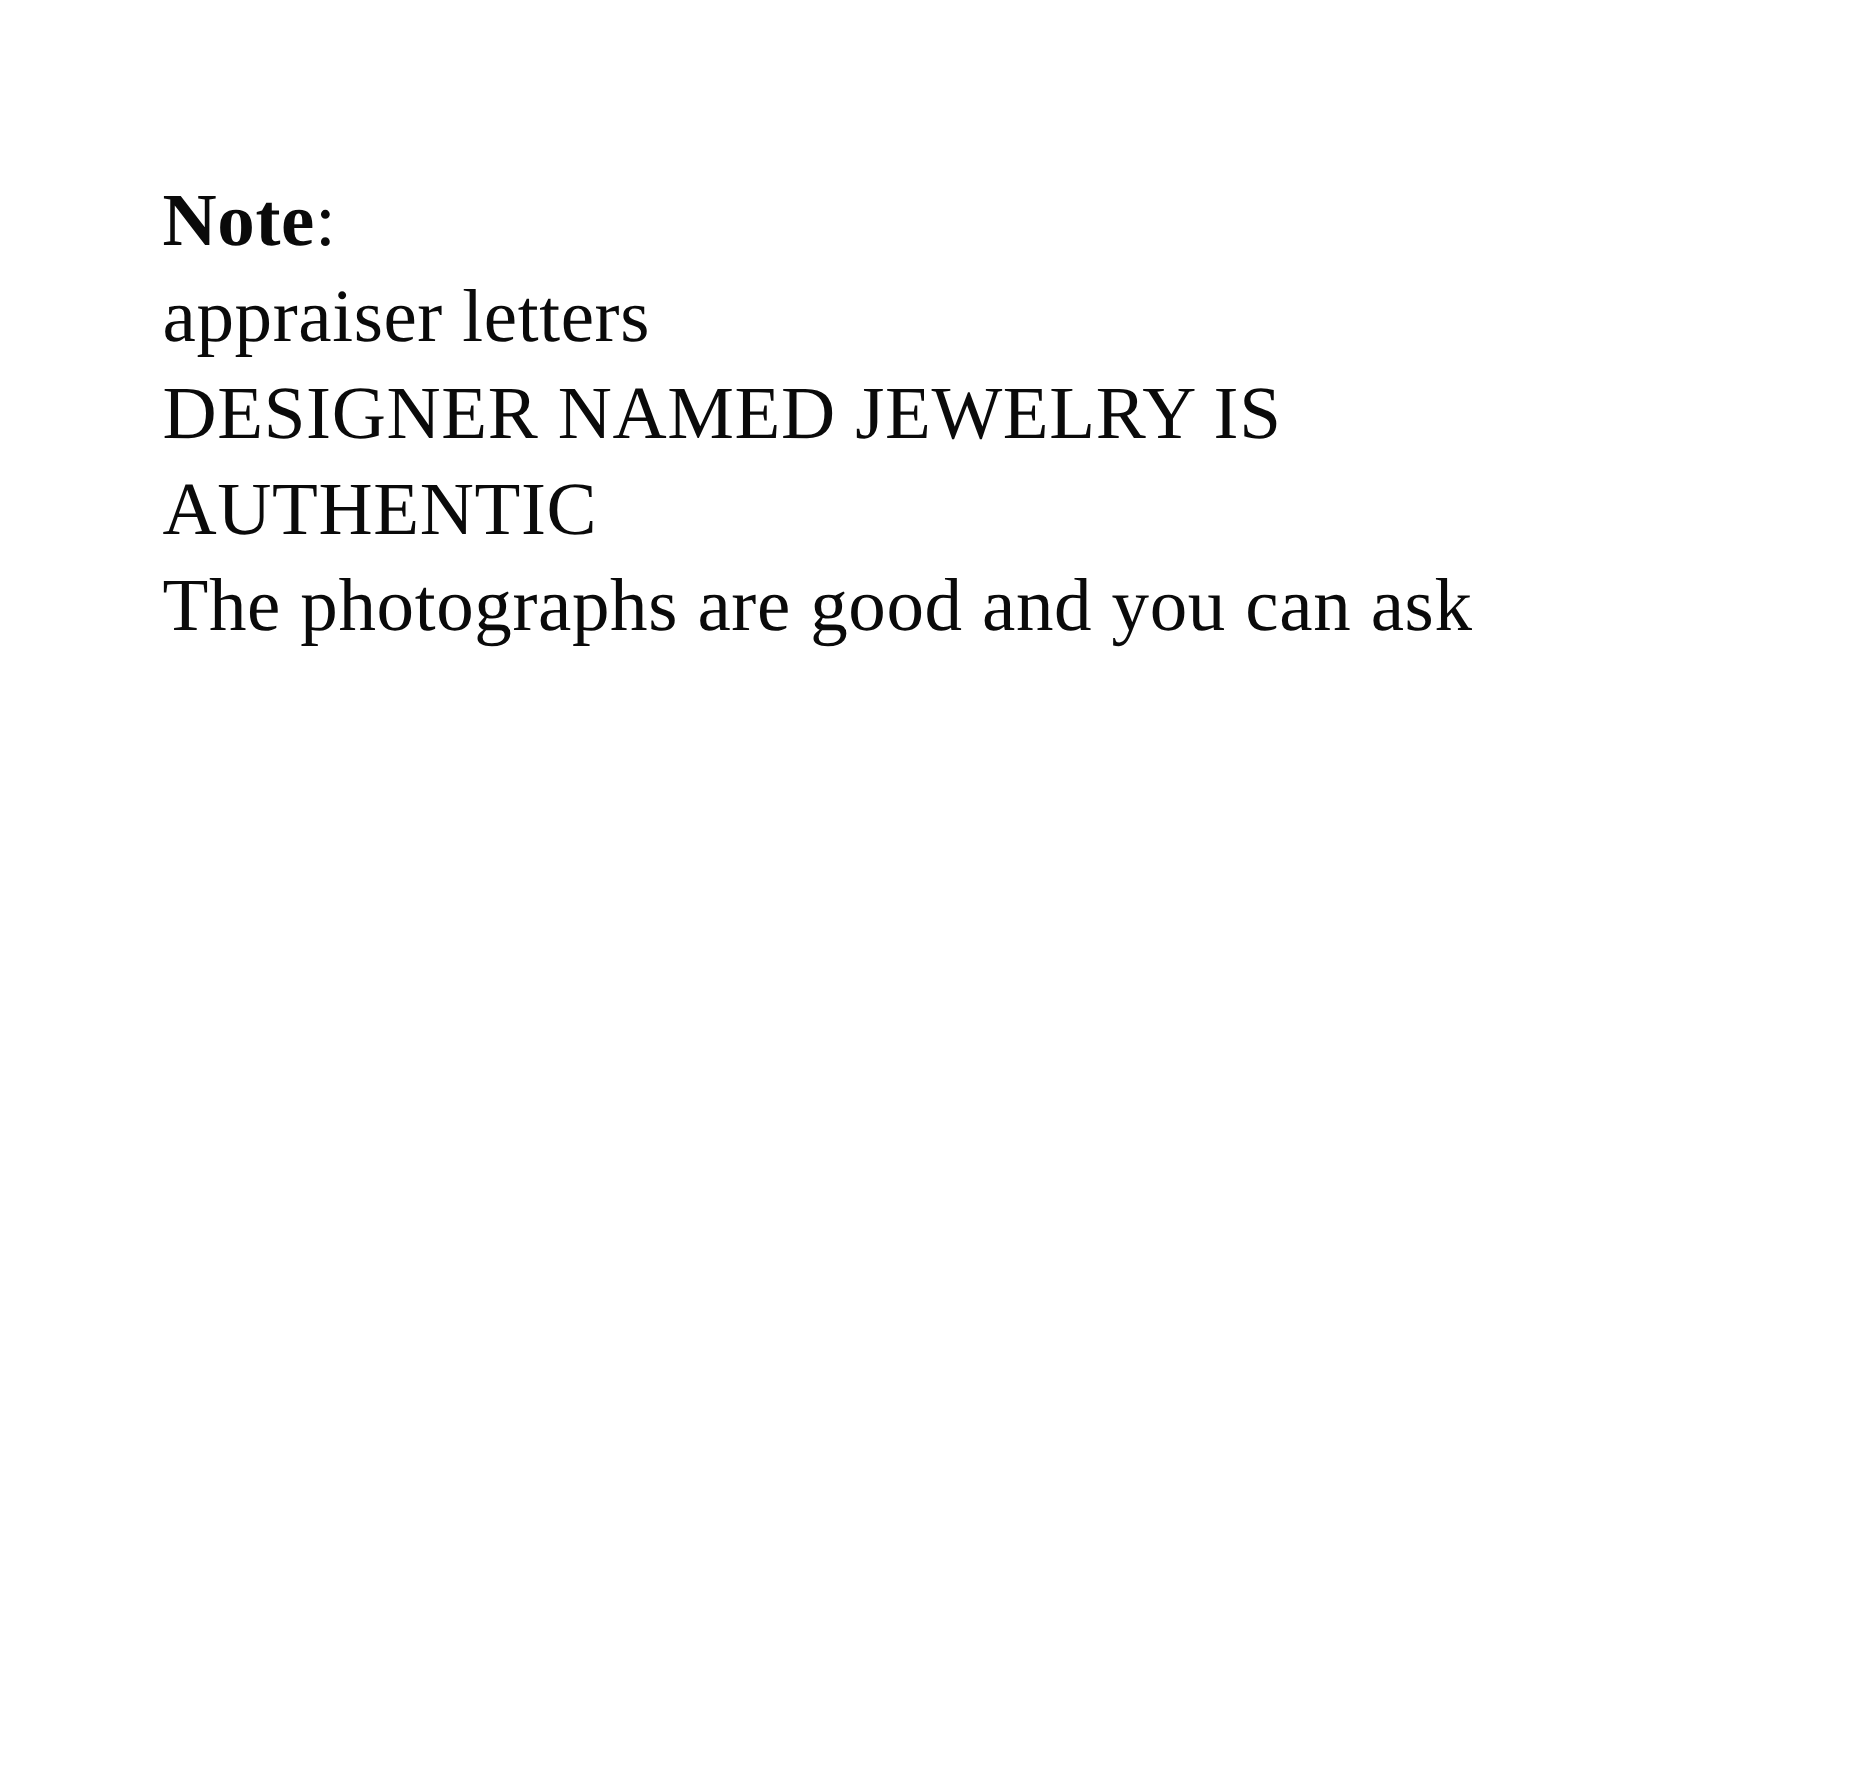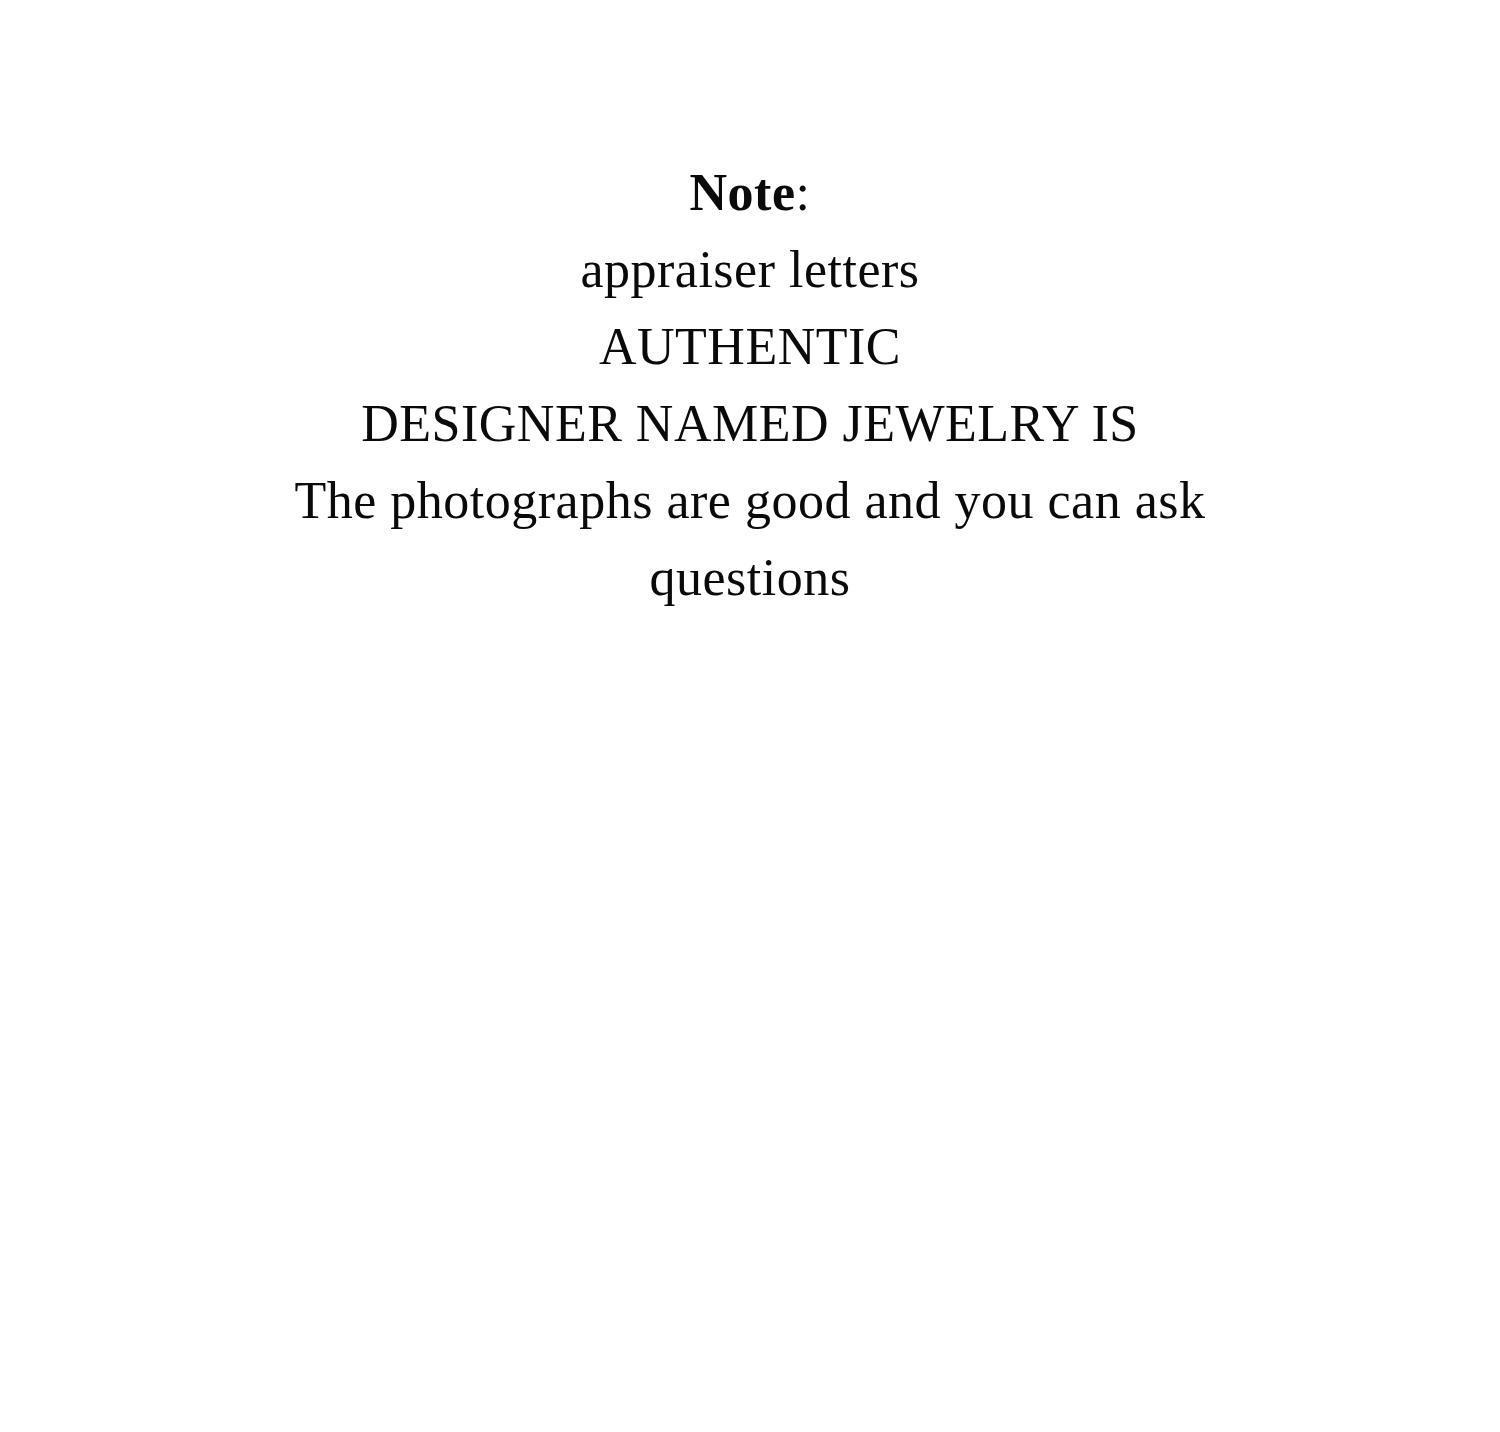--- a/index.html
+++ b/index.html
@@ -15,23 +15,23 @@
     color: #0a0a0a;
   }
   .page {
     width: 1500px;
     height: 1432px;
     box-sizing: border-box;
     padding-top: 138px;
   }
   .note-text {
     width: 1240px;
-    margin: 16px auto;
-    text-align: center;
-    font-size: 52px;
+    margin: 0 auto;
+    text-align: left;
+    font-size: 60px;
     line-height: 77px;
     letter-spacing: 0.5px;
   }
   .heading-line {
     white-space: nowrap;
   }
   .heading-bold {
     font-weight: bold;
   }
   .text-line {
@@ -40,18 +40,17 @@
 </style>
 </head>
 <body>
 
 <div class="page">
   <div class="note-text">
     <div class="heading-line">
       <span class="heading-bold">Note</span><span>:</span>
     </div>
     <div class="text-line">appraiser letters</div>
+    <div class="text-line">DESIGNER NAMED JEWELRY IS</div>
     <div class="text-line">AUTHENTIC</div>
-    <div class="text-line">DESIGNER NAMED JEWELRY IS</div>
     <div class="text-line">The photographs are good and you can ask</div>
-    <div class="text-line">questions</div>
   </div>
 </div>
 
 </body></html>

